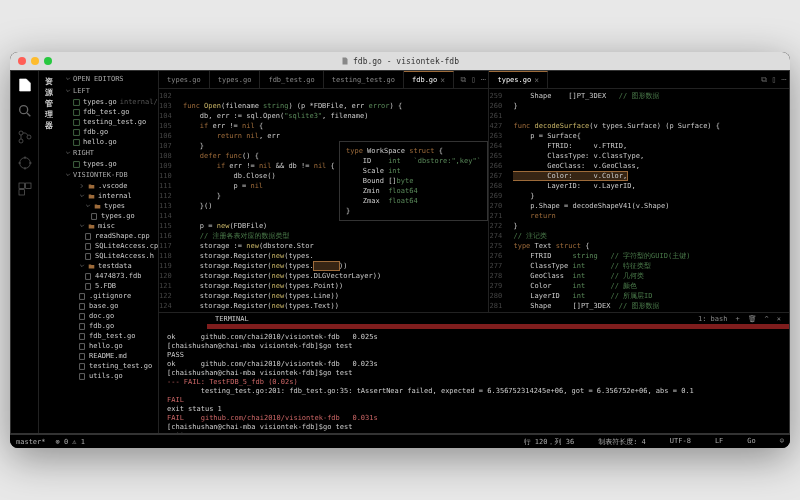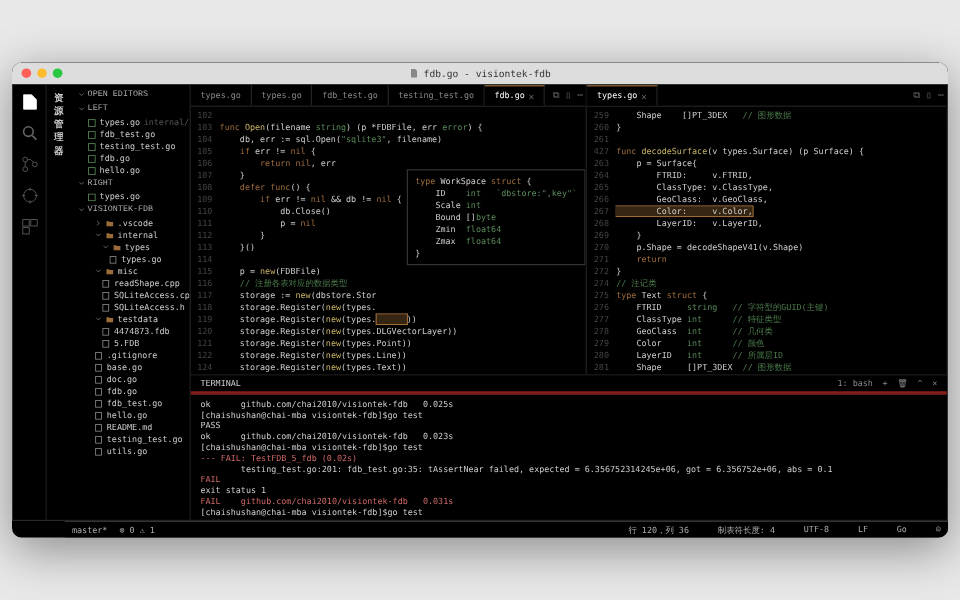--- a/index.html
+++ b/index.html
@@ -10,48 +10,48 @@
 .tl-btn { width:8px; height:8px; border-radius:50%; }
 .tl-red{background:#ff5f57}.tl-yel{background:#febc2e}.tl-grn{background:#28c840}
 .tl-title { position:absolute; left:50%; transform:translateX(-50%); font-size:8px; color:#333; display:flex; align-items:center; gap:4px;}
 .tl-title svg{width:8px;height:8px}
 .body { flex:1; display:flex; background:#000; border:1px solid #333; min-height:0;}
 .actbar { width:28px; background:#000; border-right:1px solid #222; display:flex; flex-direction:column; align-items:center; padding-top:6px; gap:10px; }
 .actbar .ico { width:16px; height:16px; color:#666; cursor:pointer; }
 .actbar .ico.active{color:#fff}
 .sidebar { width:120px; background:#000; border-right:1px solid #222; display:flex; flex-direction:row; overflow:hidden; padding:2px 0;}
 .sb-title { font-size:8px; font-weight:bold; color:#ccc; padding:3px 6px; }
-.sb-sec { font-size:7px; color:#aaa; padding:2px 6px; cursor:pointer; display:flex; align-items:center; gap:2px;font-family:Liberation Mono, monospace;}
+.sb-sec { font-size:7px; color:#aaa; padding:2px 6px; cursor:pointer; display:flex; align-items:center; gap:2px;}
 .sb-item { font-size:7px; color:#ccc; padding:1px 4px 1px 14px; cursor:pointer; white-space:nowrap; overflow:hidden; display:flex; align-items:center; gap:3px;}
 .sb-item .fic{width:7px;height:7px;flex-shrink:0}
 .sb-item.d1{padding-left:20px}.sb-item.d2{padding-left:26px}.sb-item.d3{padding-left:32px}
 .chev{width:6px;height:6px;flex-shrink:0}
 .editors { flex:1; display:flex; flex-direction:column; min-width:0;}
 .split { flex:1; display:flex; min-height:0; border-bottom:1px solid #222;}
 .pane { display:flex; flex-direction:column; min-width:0; }
 .pane.left{flex:1.1; border-right:1px solid #222}
 .pane.right{flex:1}
 .tabs { height:18px; display:flex; border-bottom:1px solid #222; background:#000; align-items:stretch;}
 .tab { padding:0 8px; font-size:7px; color:#888; border-right:1px solid #222; display:flex; align-items:center; cursor:pointer; gap:3px;}
 .tab.active{color:#fff; background:#000; border-top:1px solid #9d6b3a}
 .tab .x{font-size:8px;color:#666}
 .tabs .spacer{flex:1}
 .tabs .ticon{width:10px;color:#666;display:flex;align-items:center;justify-content:center;cursor:pointer}
 .code { flex:1; overflow:hidden; padding:2px 0; position:relative;}
 .line { display:flex; font-size:7px; line-height:10px; white-space:pre;}
-.ln { width:24px; text-align:right; color:#444; padding-right:6px; flex-shrink:0;}
+.ln { width:24px; text-align:left; color:#444; padding-right:6px; flex-shrink:0;}
 .ct { flex:1; overflow:hidden;}
 .kw{color:#9d6b3a}.str{color:#5a8a5a}.com{color:#4a7a4a}.typ{color:#5a8a5a}.fn{color:#c9b567}
 .hl{background:rgba(157,107,58,0.35); outline:1px solid #9d6b3a}
 .hover { position:absolute; top:52px; left:180px; background:#000; border:1px solid #333; padding:4px 6px; font-size:7px; line-height:10px; white-space:pre;}
 .terminal-wrap { height:120px; display:flex; flex-direction:column; background:#000;}
-.term-head { height:16px; display:flex; align-items:center; padding:0 8px; border-bottom:3px solid #7f1d1d; font-size:7px; justify-content:space-between;}
+.term-head { height:16px; display:flex; align-items:center; padding:0 8px; border-bottom:5px solid #7f1d1d; font-size:7px; justify-content:space-between;margin-left:48px;}
 .term-head .r{display:flex;gap:8px;align-items:center;color:#888}
 .term-body { flex:1; padding:4px 8px; font-size:7px; line-height:9px; color:#ccc; overflow:hidden; white-space:pre;}
-.statusbar { height:14px; background:#000; border-top:1px solid #333; display:flex; align-items:center; padding:0 6px; font-size:7px; color:#aaa; justify-content:space-between;margin-left:44px;}
+.statusbar { height:14px; background:#000; border-top:1px solid #333; display:flex; align-items:center; padding:0 6px; font-size:7px; color:#aaa; justify-content:space-between;}
 .statusbar .r{display:flex;gap:24px}
 .fail{color:#c66}
 </style>
 </head>
 <body>
 
 <div class="mac-window">
   <div class="titlebar">
     <div class="tl-buttons">
       <div class="tl-btn tl-red"></div>

